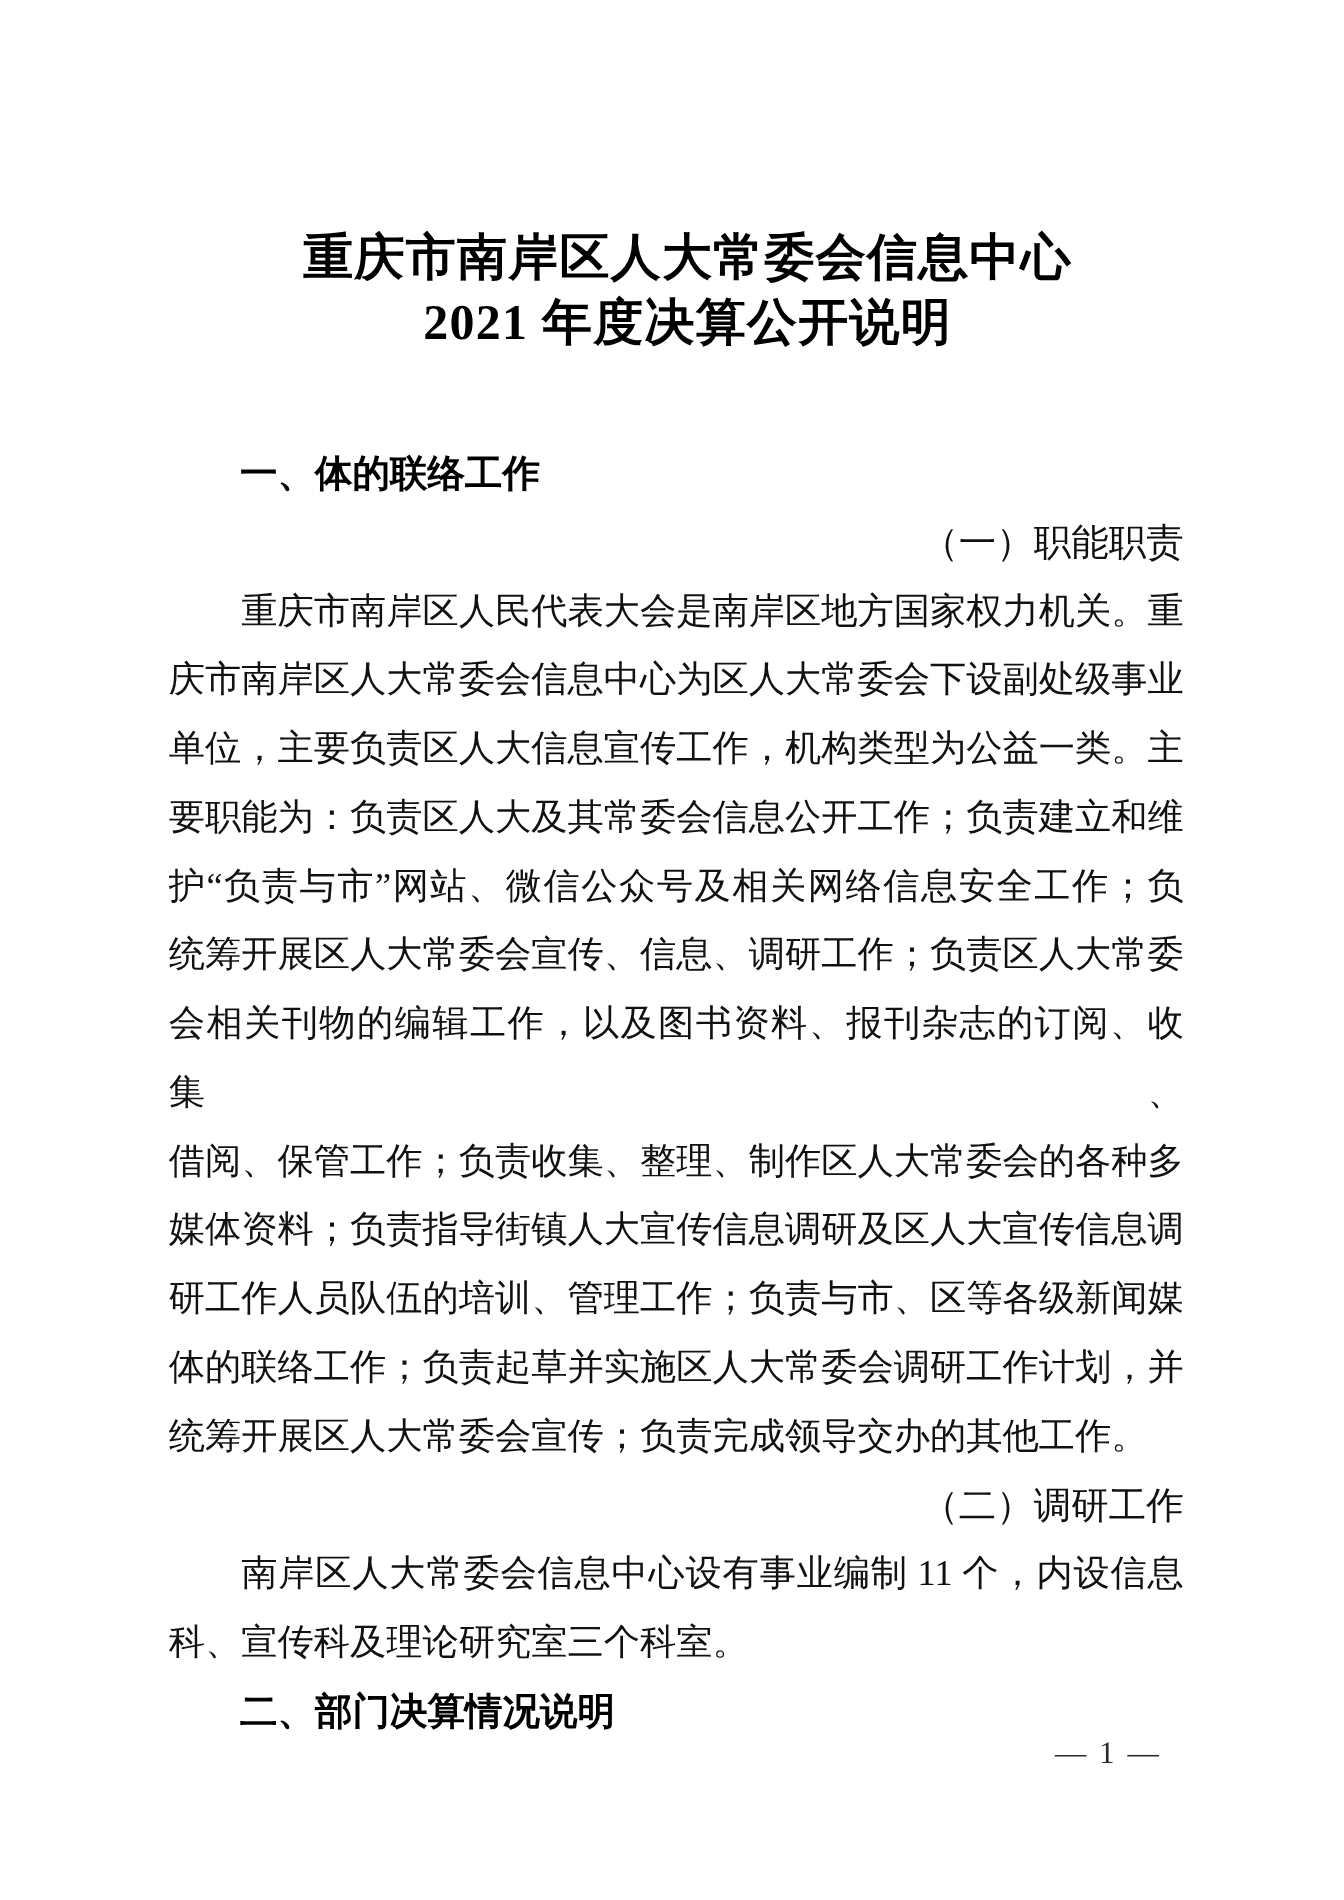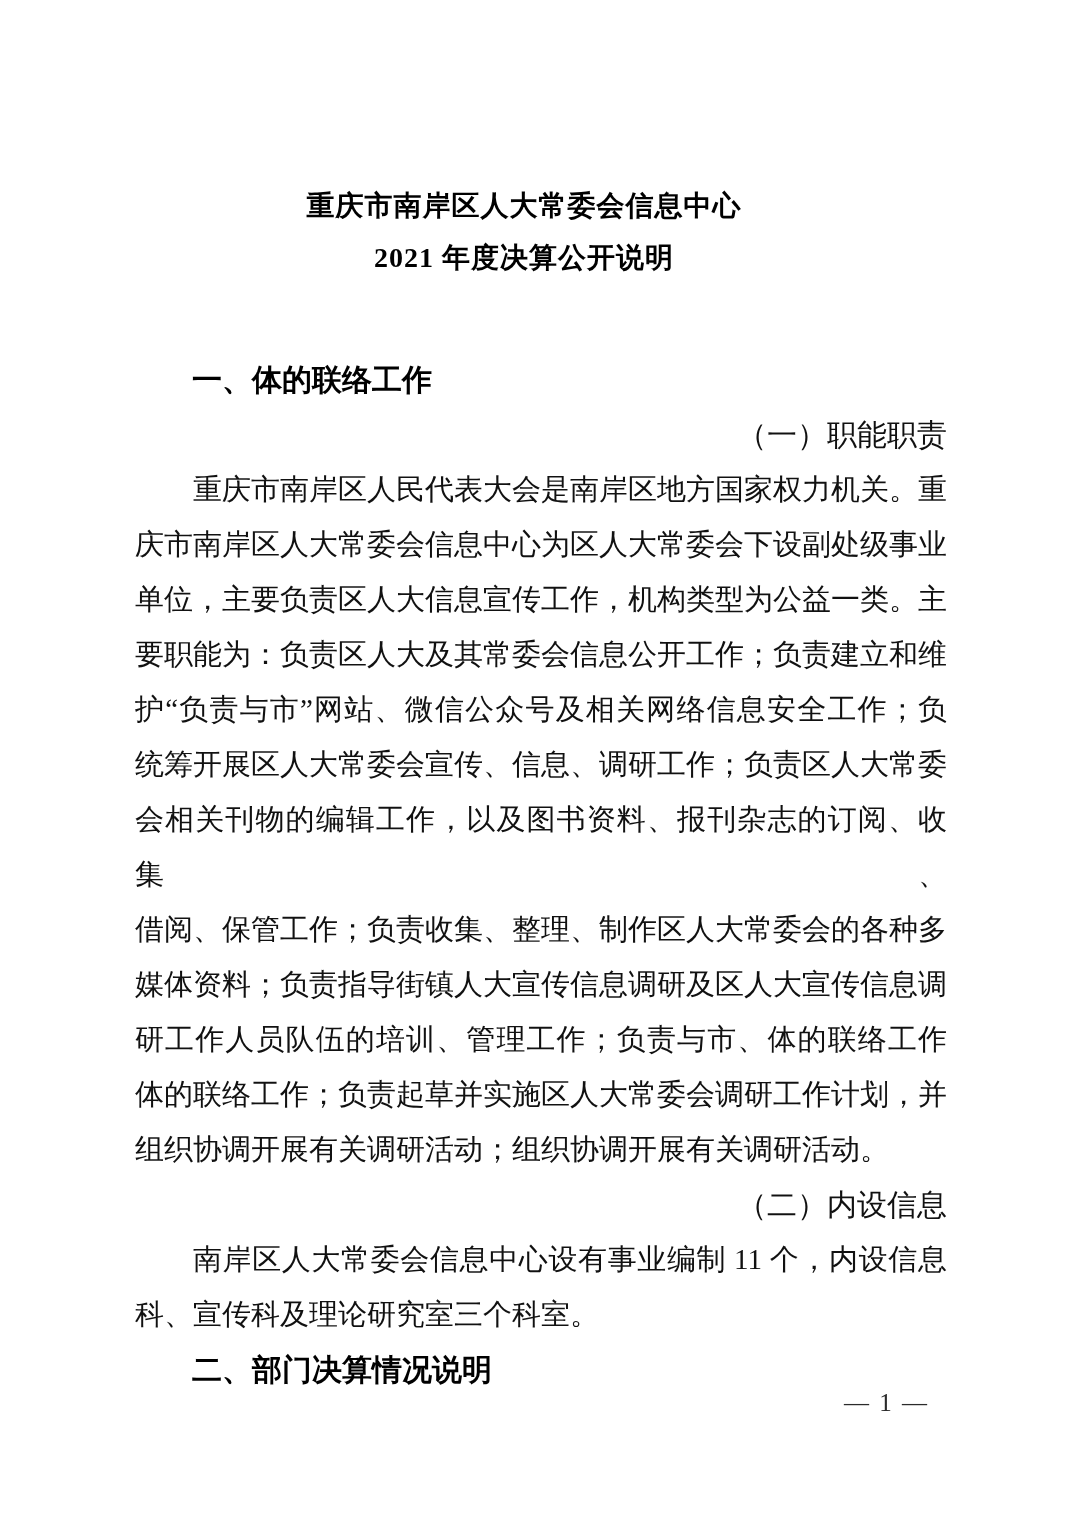--- a/index.html
+++ b/index.html
@@ -10,26 +10,26 @@
     height: 1520px;
     margin: 0 auto;
     background: #ffffff;
     color: #000000;
     overflow: hidden;
     font-family: "Liberation Serif", "DejaVu Serif", serif;
   }
   .title-block {
     position: absolute;
     top: 180px;
-    left: 118px;
+    left: 144px;
     width: 812px;
     text-align: center;
     font-family: "Liberation Serif", "DejaVu Serif", serif;
     font-weight: bold;
-    font-size: 28px;
+    font-size: 40px;
     line-height: 52px;
     letter-spacing: 1px;
     color: #000000;
   }
   .content {
     position: absolute;
     top: 352px;
     left: 135px;
     width: 812px;
     font-size: 29px;
@@ -102,26 +102,26 @@
     <div>
       <div class="line fill first">重庆市南岸区人民代表大会是南岸区地方国家权力机关。重</div>
       <div class="line fill">庆市南岸区人大常委会信息中心为区人大常委会下设副处级事业</div>
       <div class="line fill">单位，主要负责区人大信息宣传工作，机构类型为公益一类。主</div>
       <div class="line fill">要职能为：负责区人大及其常委会信息公开工作；负责建立和维</div>
       <div class="line fill">护“负责与市”网站、微信公众号及相关网络信息安全工作；负</div>
       <div class="line fill">统筹开展区人大常委会宣传、信息、调研工作；负责区人大常委</div>
       <div class="line fill">会相关刊物的编辑工作，以及图书资料、报刊杂志的订阅、收集、</div>
       <div class="line fill">借阅、保管工作；负责收集、整理、制作区人大常委会的各种多</div>
       <div class="line fill">媒体资料；负责指导街镇人大宣传信息调研及区人大宣传信息调</div>
-      <div class="line fill">研工作人员队伍的培训、管理工作；负责与市、体的联络工作</div>
+      <div class="line fill">研工作人员队伍的培训、管理工作；负责与市、区等各级新闻媒</div>
       <div class="line fill">体的联络工作；负责起草并实施区人大常委会调研工作计划，并</div>
-      <div class="line last">组织协调开展有关调研活动；组织协调开展有关调研活动。</div>
+      <div class="line last">统筹开展区人大常委会宣传；负责完成领导交办的其他工作。</div>
     </div>
 
-    <div class="h2">（二）内设信息</div>
+    <div class="h2">（二）调研工作</div>
 
     <div>
       <div class="line fill first">南岸区人大常委会信息中心设有事业编制 11 个，内设信息</div>
       <div class="line last">科、宣传科及理论研究室三个科室。</div>
     </div>
 
     <div class="h1">二、部门决算情况说明</div>
 
   </div>
 

